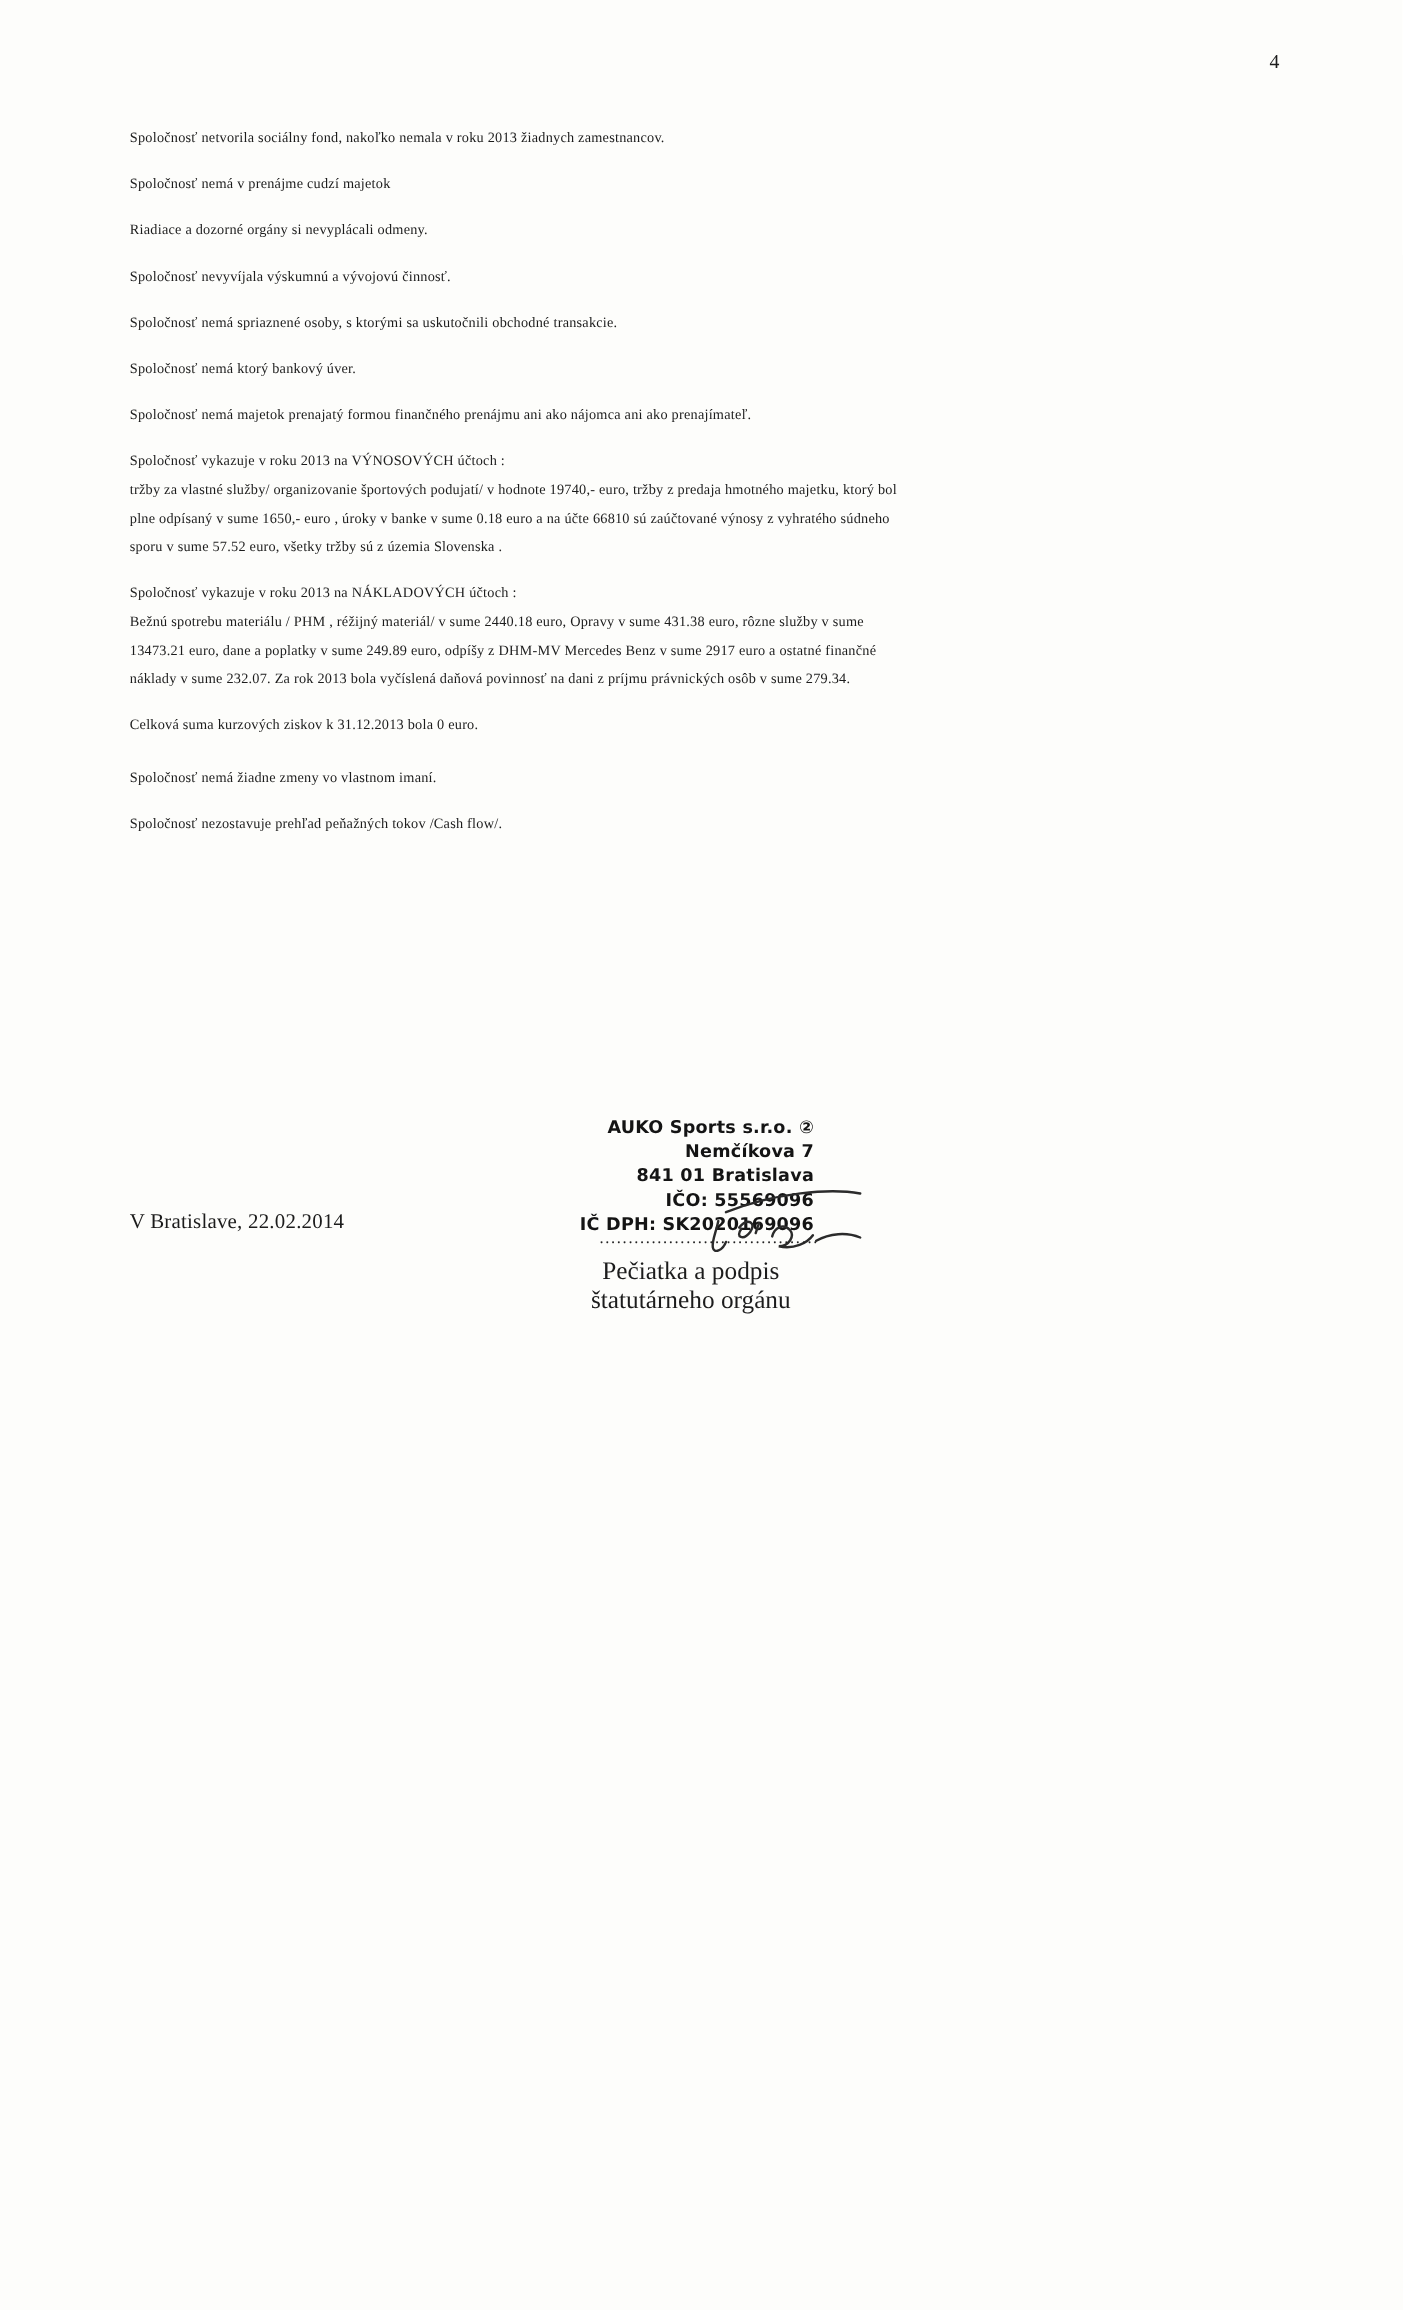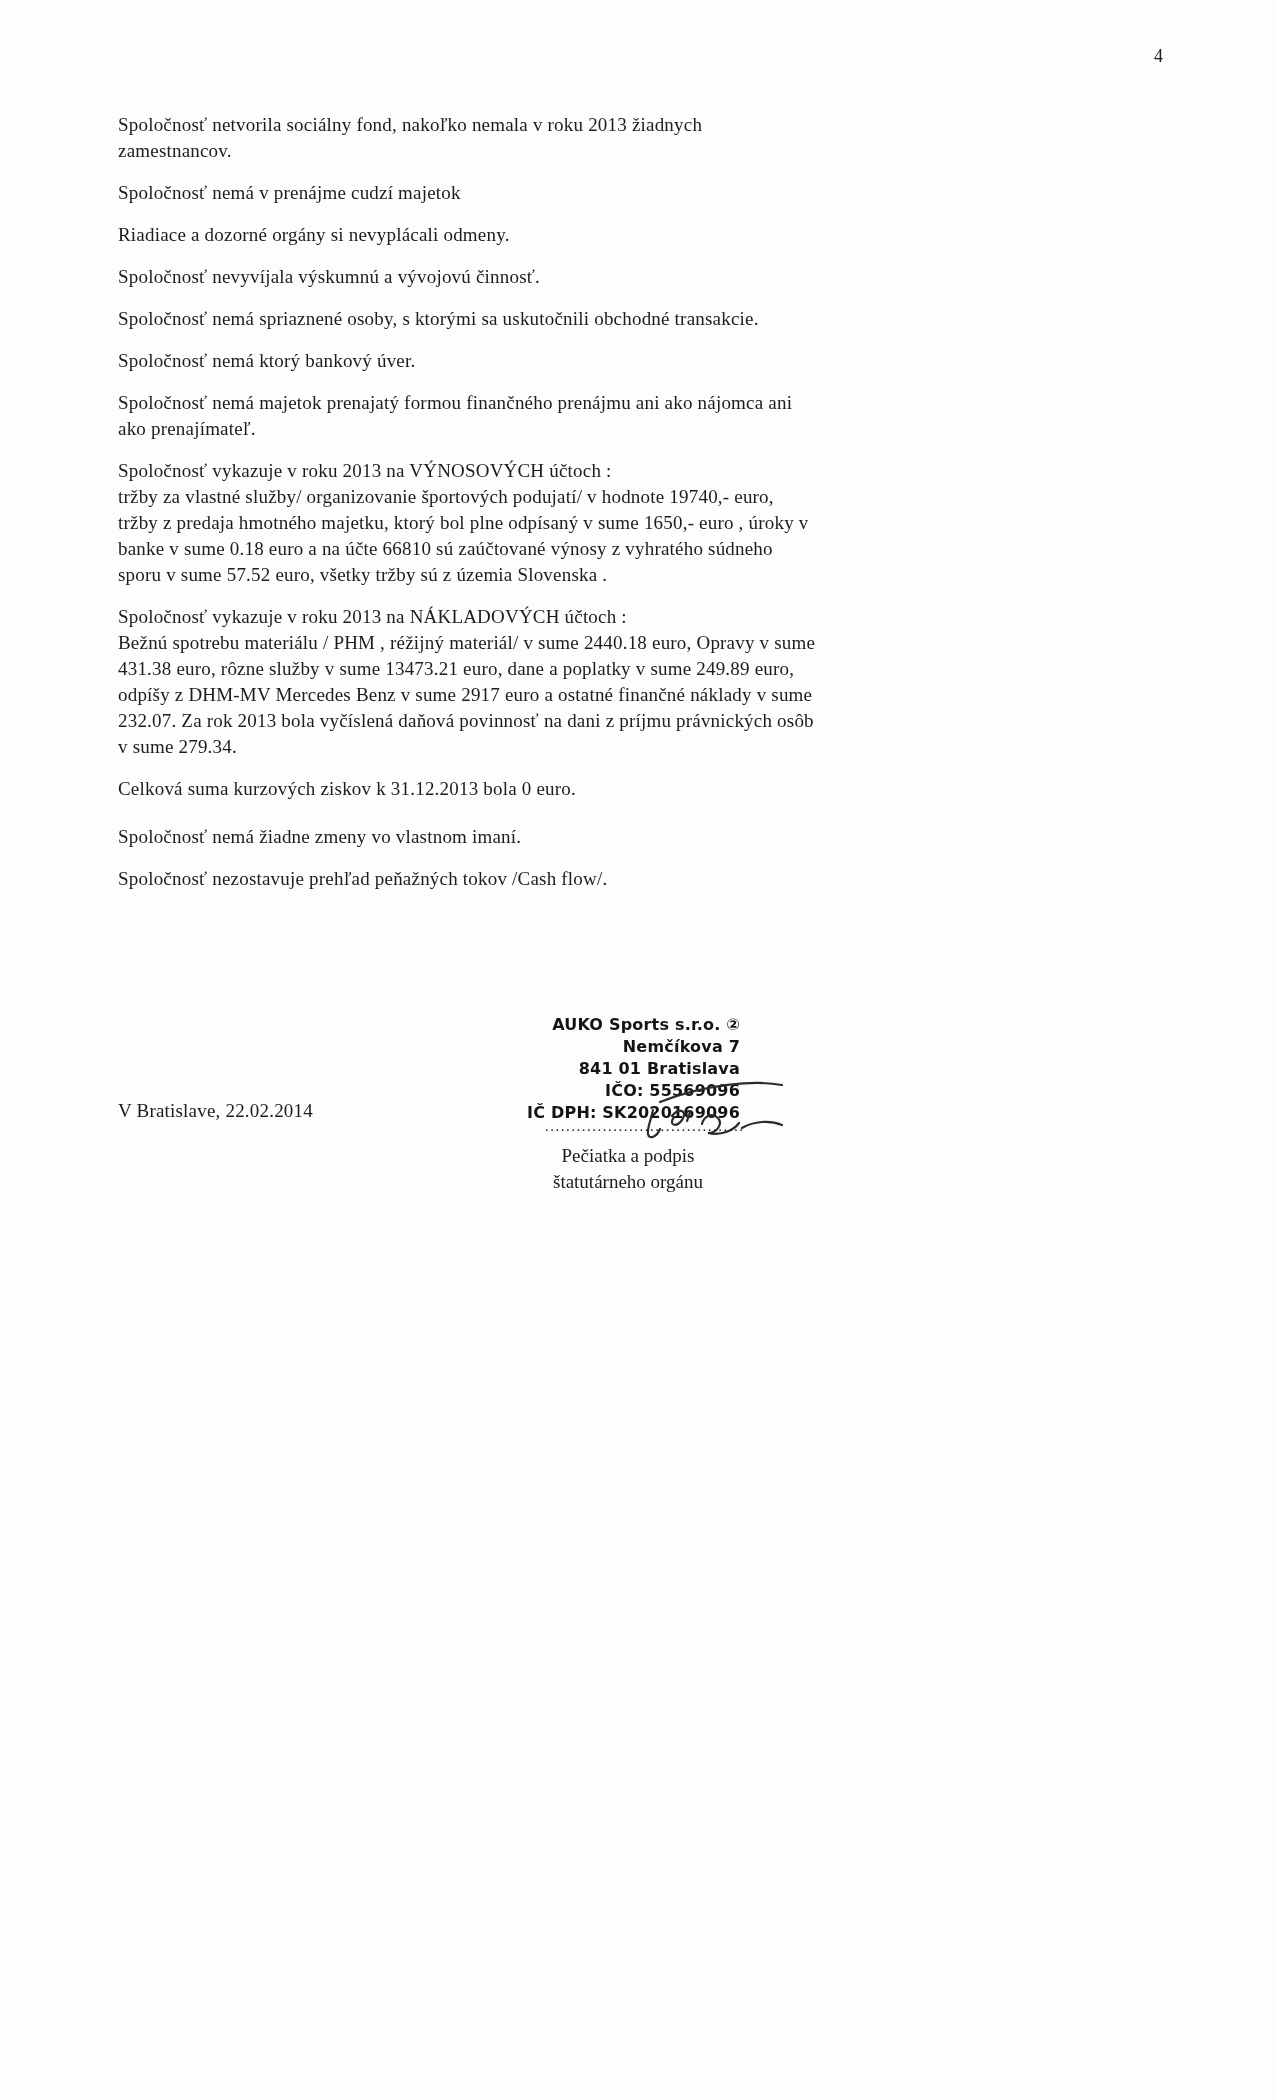--- a/index.html
+++ b/index.html
@@ -17,21 +17,21 @@
     position: absolute;
     top: 46px;
     right: 112px;
     font-size: 18px;
   }
   .content {
     position: absolute;
     left: 118px;
     top: 112px;
     width: 700px;
-    font-size: 19px;
+    font-size: 13px;
     line-height: 26px;
     letter-spacing: 0.2px;
   }
   .para {
     margin-bottom: 16px;
     white-space: pre-line;
   }
   .para.gap-top { margin-top: 22px; }
   .footer { position: absolute; left: 0; top: 0; width: 1275px; height: 2100px; pointer-events: none; }
   .place-date {
@@ -71,21 +71,21 @@
     white-space: nowrap;
     overflow: hidden;
     color: #222;
   }
   .stamp-caption {
     position: absolute;
     left: 517px;
     top: 1143px;
     width: 222px;
     text-align: center;
-    font-size: 19px;
+    font-size: 23px;
     line-height: 26px;
   }
 </style>
 </head>
 <body>
 
 <div class="page">
 
   <div class="page-number">4</div>
 

